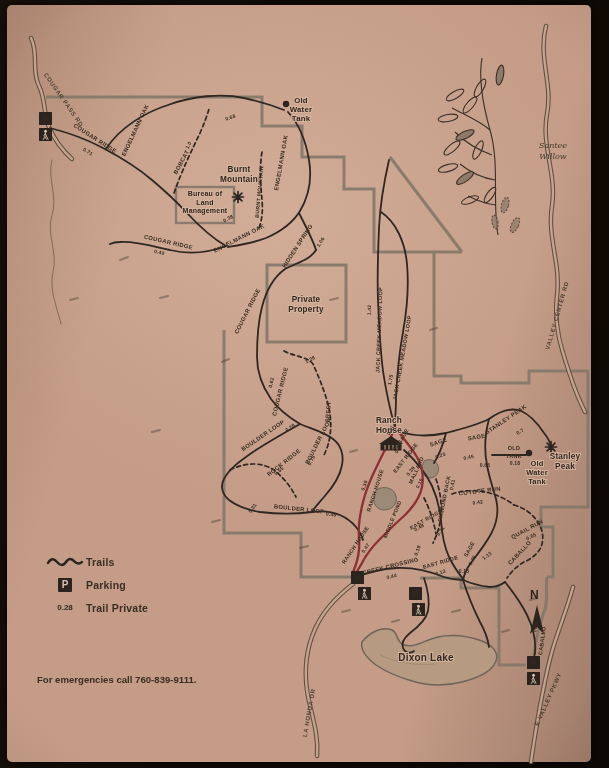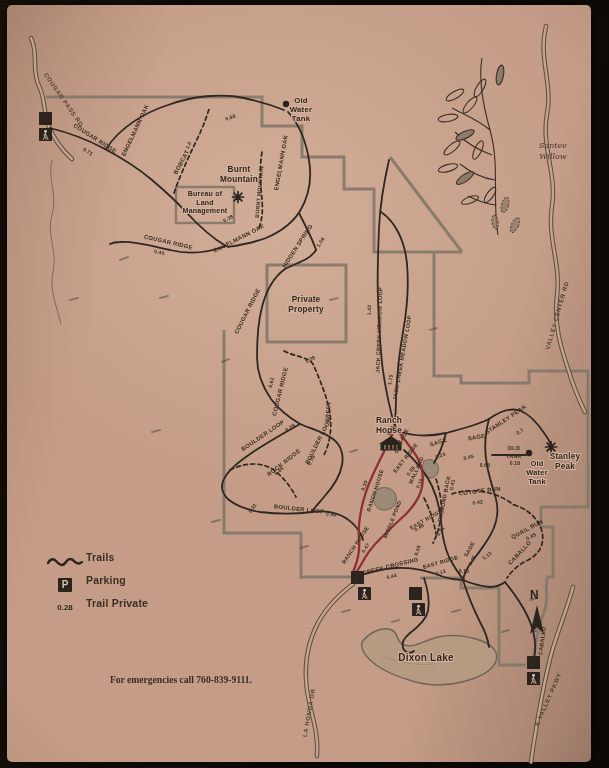--- a/index.html
+++ b/index.html
@@ -19,27 +19,27 @@
   }
   #mapsvg{position:absolute;left:0;top:0;}
   text{font-family:"Liberation Sans",sans-serif;fill:#33281e;}
   .lbl{font-weight:700;letter-spacing:.35px;text-anchor:middle;}
   .trail{fill:#382c20;}
   .mile{fill:#382c20;letter-spacing:.2px;}
   .road{fill:#4e4234;letter-spacing:.7px;}
   .landmark{font-weight:700;text-anchor:middle;fill:#33281e;stroke:#d4b39e;stroke-width:2;paint-order:stroke;letter-spacing:.2px;}
   .caption{font-family:"DejaVu Serif",serif;font-style:italic;fill:#46392c;font-size:8px;text-anchor:middle;}
   .legend{position:absolute;left:44px;top:551px;width:230px;}
-  .legend-row{display:flex;height:21px;margin-bottom:2px;}
+  .legend-row{display:flex;align-items:center;height:21px;margin-bottom:2px;}
   .legend-sym{width:42px;display:flex;justify-content:center;align-items:center;flex:0 0 42px;}
   .legend-label{font-size:10.5px;color:#3a2e23;font-weight:600;letter-spacing:.2px;}
   .sq{width:14px;height:14px;background:#2b241e;display:flex;align-items:center;justify-content:center;border-radius:1px;}
   .sq span{color:#d9c0ac;font-size:10px;font-weight:700;line-height:1;}
   .mileage-sym{font-size:8px;font-weight:700;color:#33281e;}
-  .notes{position:absolute;left:20px;top:674px;width:232px;text-align:right;color:#3a2d22;font-family:Liberation Serif, serif;}
+  .notes{position:absolute;left:37px;top:674px;width:232px;text-align:left;color:#3a2d22;}
   .notes .bold{font-size:9.6px;font-weight:700;margin-bottom:2px;}
   .notes .small{font-size:8.4px;line-height:1.25;}
   .n-label{position:absolute;left:530px;top:588px;font-size:12px;font-weight:700;color:#2b241e;}
 </style>
 </head>
 <body>
 
 <div id="paper"></div>
 
 <svg id="mapsvg" width="609" height="768" viewBox="0 0 609 768">

